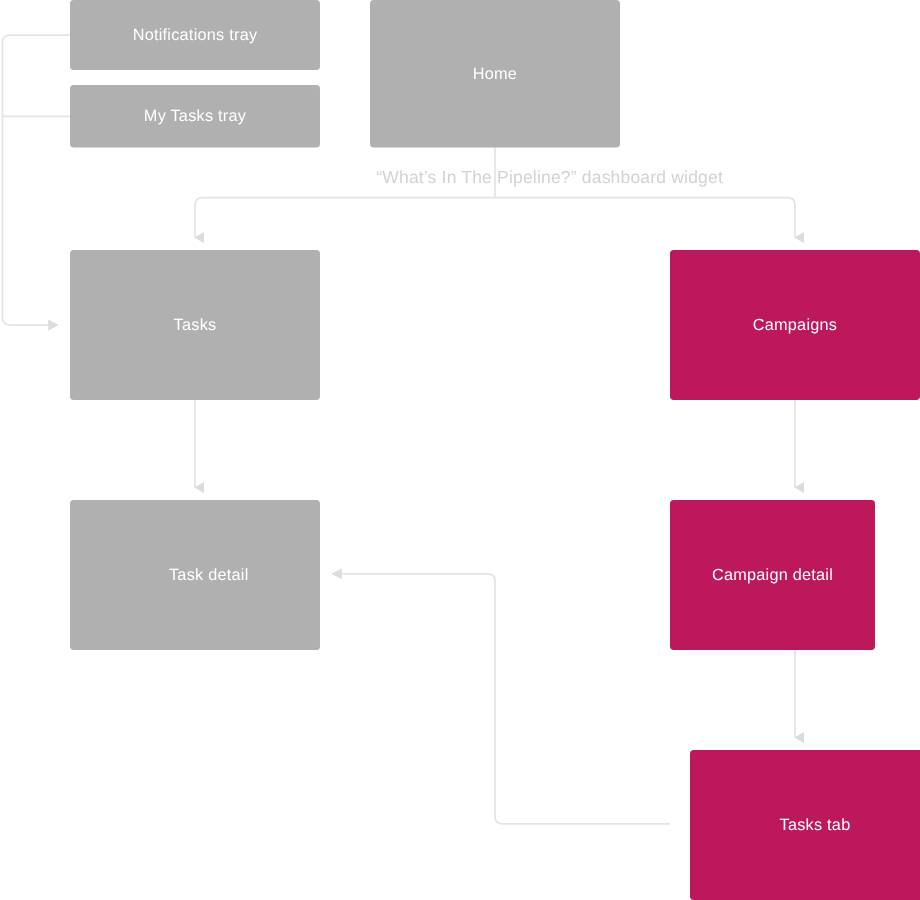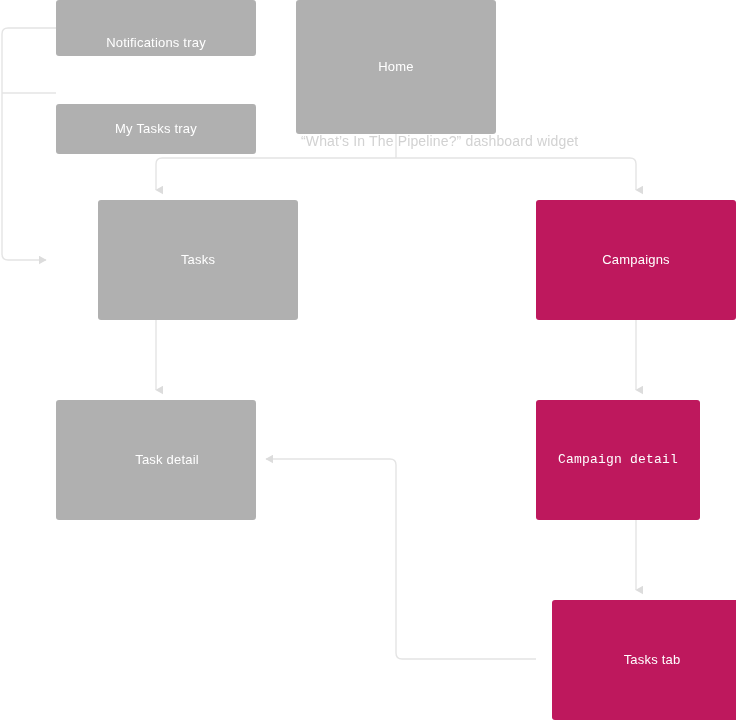--- a/index.html
+++ b/index.html
@@ -86,45 +86,45 @@
       <path d="M156,320 L156,390" marker-end="url(#arrow-down)"></path>
 
       <path d="M636,320 L636,390" marker-end="url(#arrow-down)"></path>
 
       <path d="M636,520 L636,590" marker-end="url(#arrow-down)"></path>
 
       <path d="M536,659 L402,659 Q396,659 396,653 L396,465 Q396,459 390,459 L266,459" marker-end="url(#arrow-left)"></path>
     </g>
   </svg>
 
-  <div class="node grey" style="left:56px;  top:0px;   width:200px; height:56px;align-items:flex-end;">
+  <div class="node grey" style="left:56px;  top:0px;   width:200px; height:56px;">
     <span>Notifications tray</span>
   </div>
 
-  <div class="node grey" style="left:56px;  top:68px;  width:200px; height:50px;margin-top:36px;">
+  <div class="node grey" style="left:56px;  top:68px;  width:200px; height:50px;">
     <span>My Tasks tray</span>
   </div>
 
-  <div class="node grey" style="left:296px; top:0px;   width:200px; height:134px;">
+  <div class="node grey" style="left:296px; top:0px;   width:200px; height:118px;">
     <span>Home</span>
   </div>
 
-  <div class="node grey" style="left:56px;  top:200px; width:200px; height:120px;margin-left:42px;">
+  <div class="node grey" style="left:56px;  top:200px; width:200px; height:120px;">
     <span>Tasks</span>
   </div>
 
   <div class="node teal" style="left:536px; top:200px; width:200px; height:120px;">
     <span>Campaigns</span>
   </div>
 
   <div class="node grey" style="left:56px;  top:400px; width:200px; height:120px;padding-left:32px;">
     <span>Task detail</span>
   </div>
 
-  <div class="node teal" style="left:536px; top:400px; width:164px; height:120px;font-family:Liberation Mono, monospace;">
+  <div class="node teal" style="left:536px; top:400px; width:164px; height:120px;">
     <span>Campaign detail</span>
   </div>
 
   <div class="node teal" style="left:552px; top:600px; width:200px; height:120px;">
     <span>Tasks tab</span>
   </div>
 
   <div class="edge-label" style="left:301px; top:133px;">“What’s In The Pipeline?” dashboard widget</div>
 
 </div>

